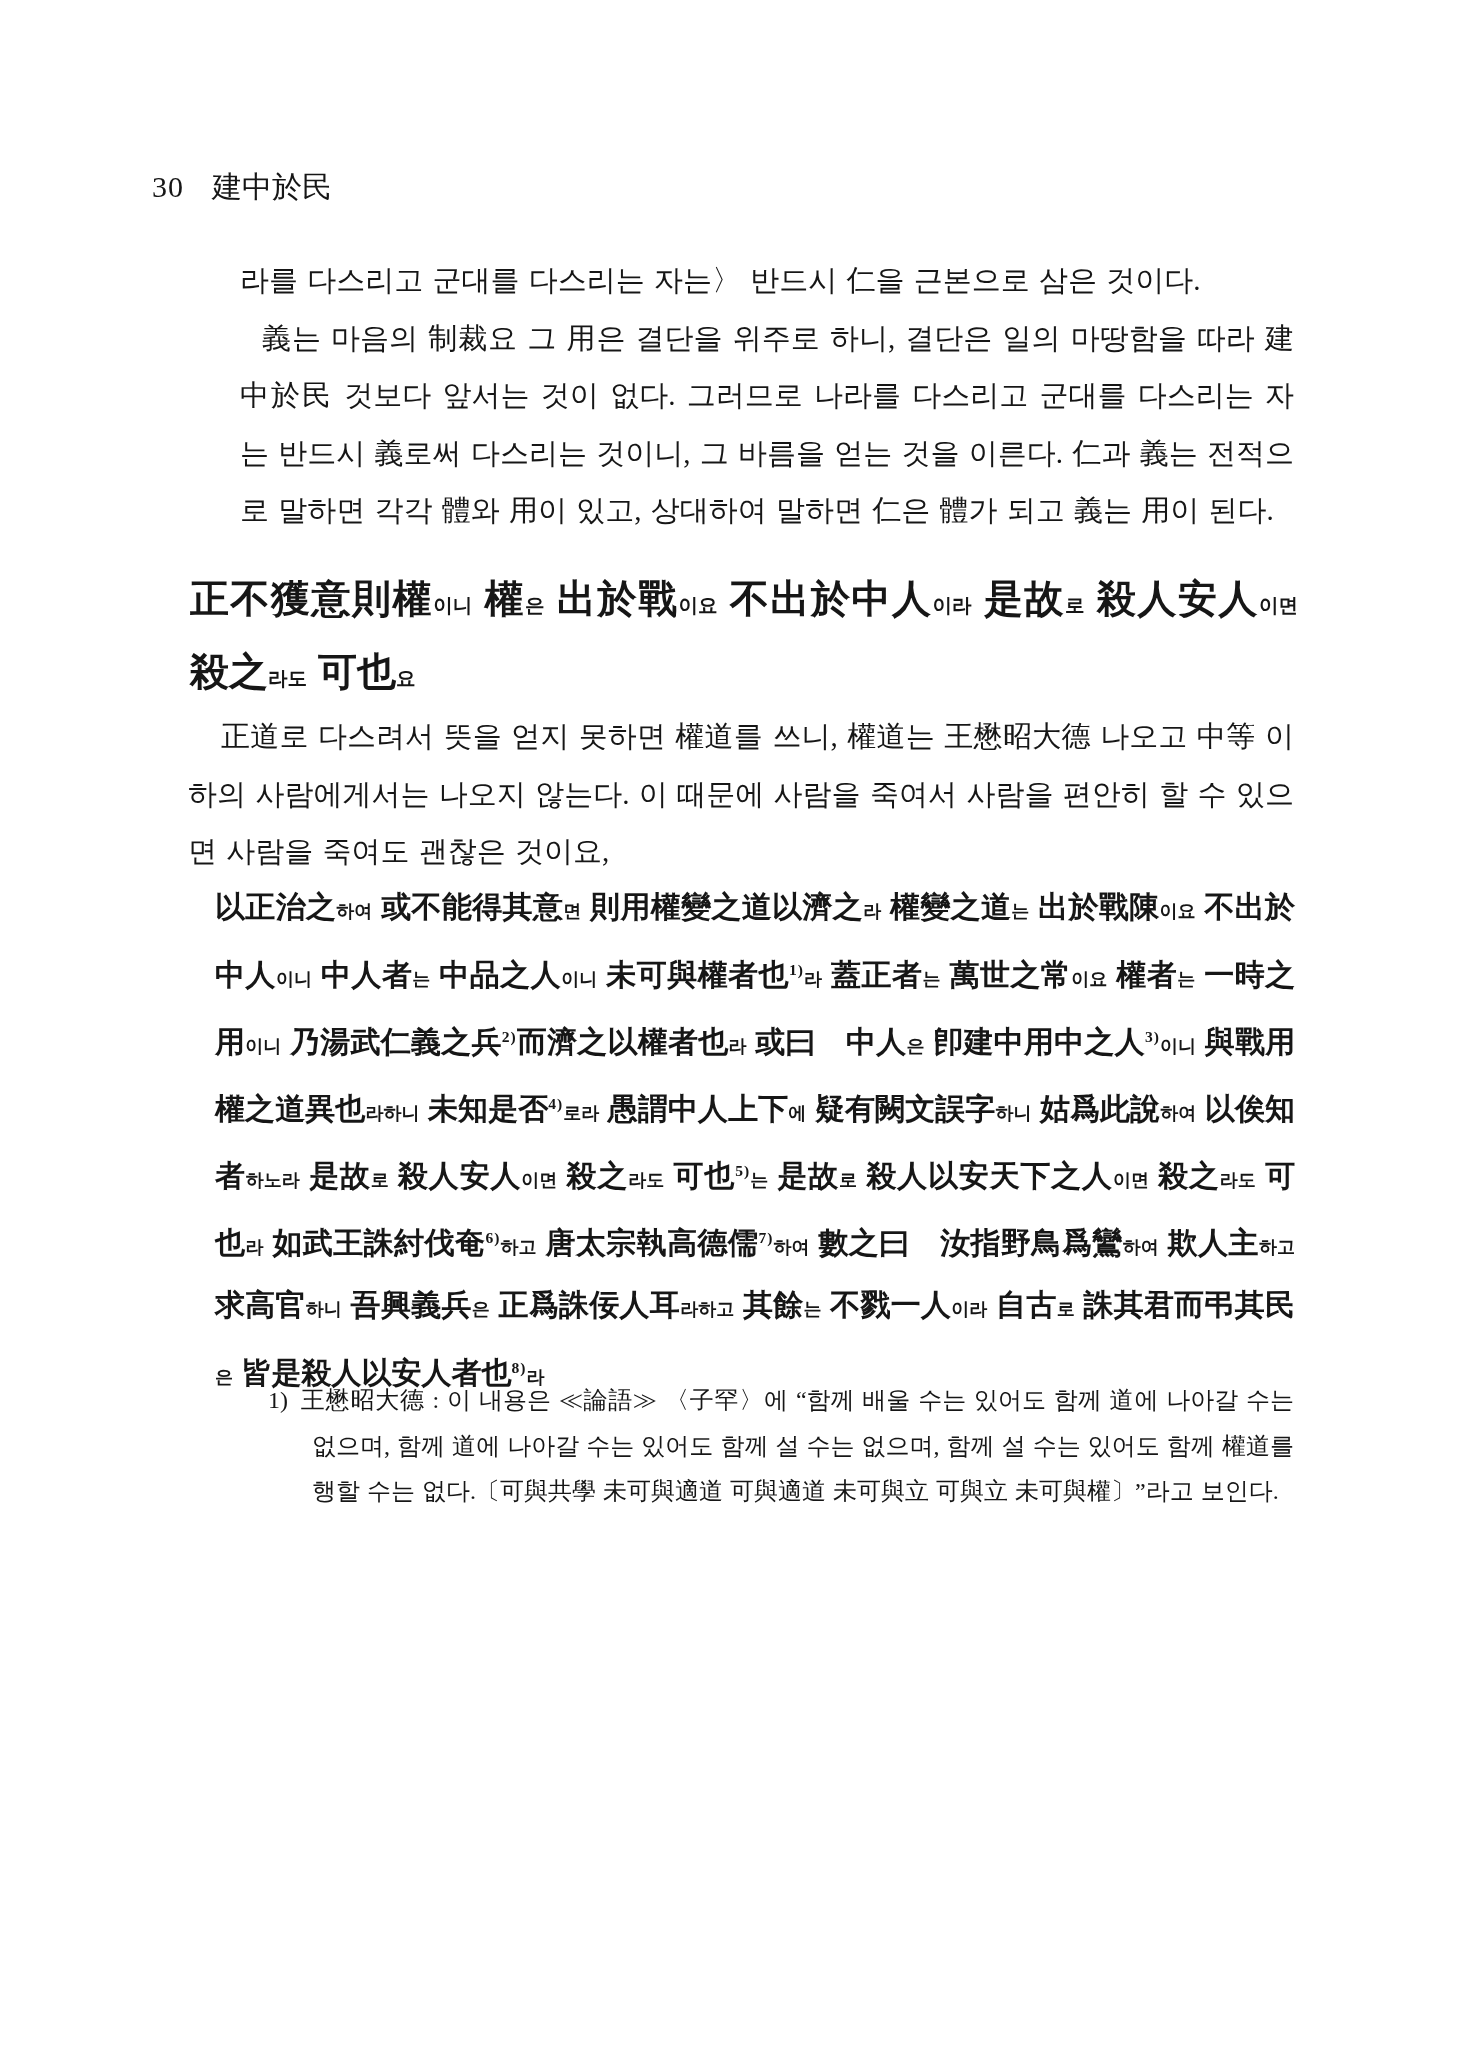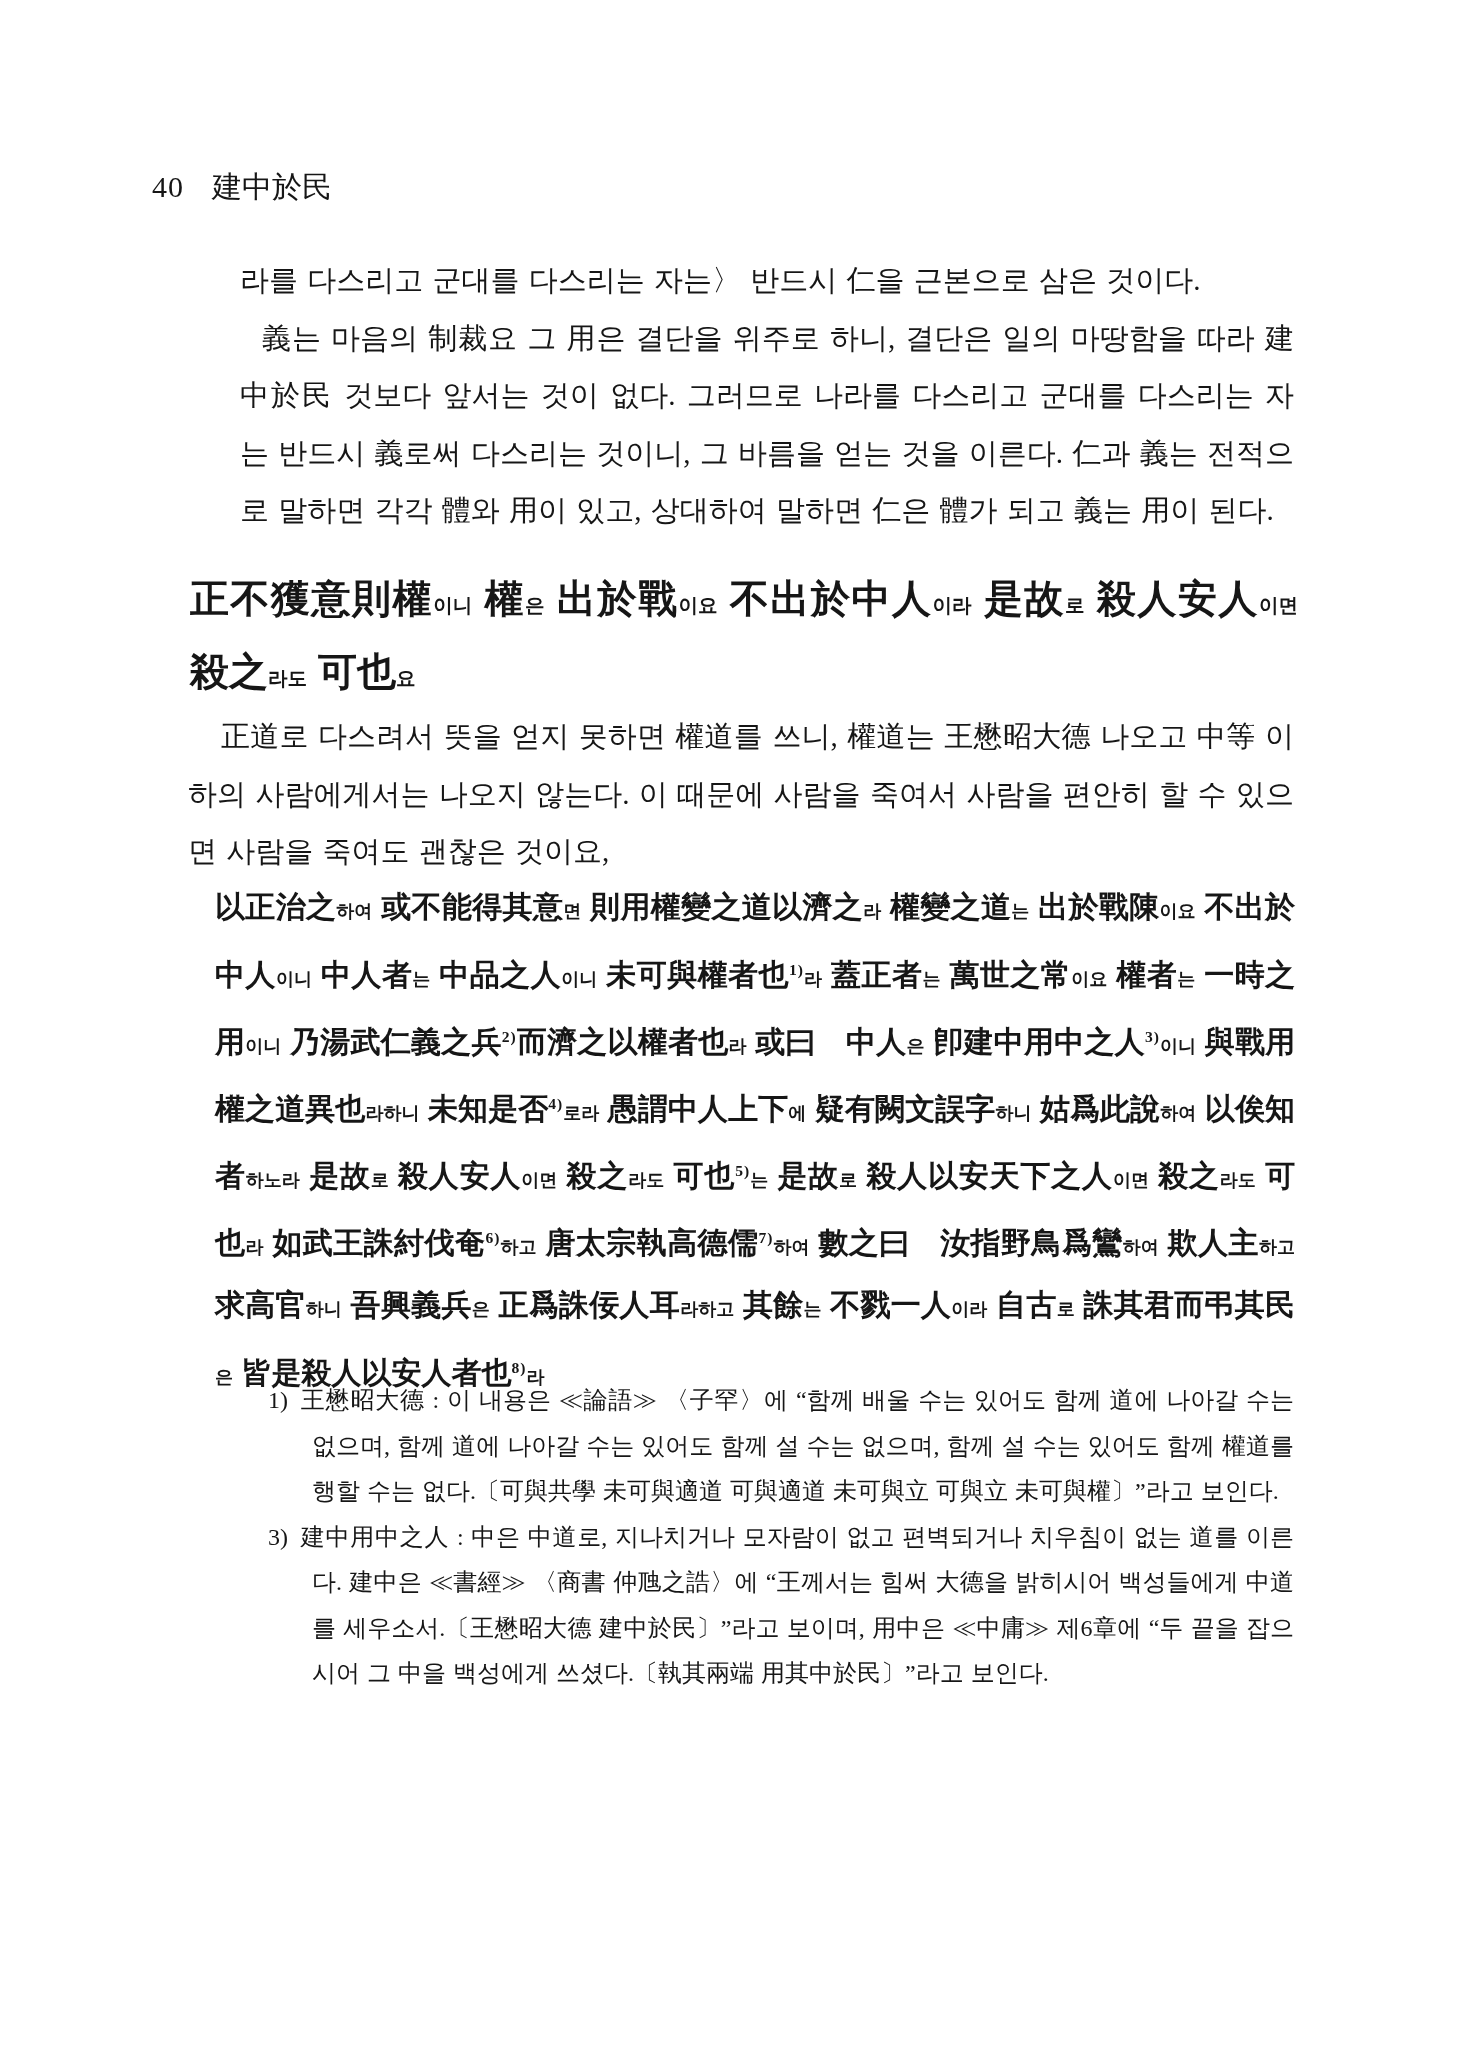--- a/index.html
+++ b/index.html
@@ -59,32 +59,31 @@
     text-align: justify; word-spacing: 1px;
   }
   .fn-num { margin-right: 12px; }
 </style>
 </head>
 <body>
 
 <div class="page">
 
   <div class="pg-header">
-    <span class="pg-num">40</span><span>建中於民</span>
+    <span class="pg-num">30</span><span>建中於民</span>
   </div>
 
   <div class="para-cont">
     <p>라를 다스리고 군대를 다스리는 자는〉 반드시 仁을 근본으로 삼은 것이다.</p>
     <p class="indent">義는 마음의 制裁요 그 用은 결단을 위주로 하니, 결단은 일의 마땅함을 따라 建中於民 것보다 앞서는 것이 없다. 그러므로 나라를 다스리고 군대를 다스리는 자는 반드시 義로써 다스리는 것이니, 그 바름을 얻는 것을 이른다. 仁과 義는 전적으로 말하면 각각 體와 用이 있고, 상대하여 말하면 仁은 體가 되고 義는 用이 된다.</p>
   </div>
 
   <h2 class="heading"><span class="hanja">正不獲意則權</span><span class="toh">이니 </span><span class="hanja">權</span><span class="toh">은 </span><span class="hanja">出於戰</span><span class="toh">이요 </span><span class="hanja">不出於中人</span><span class="toh">이라 </span><span class="hanja">是故</span><span class="toh">로 </span><span class="hanja">殺人安人</span><span class="toh">이면 </span><span class="hanja">殺之</span><span class="toh">라도 </span><span class="hanja">可也</span><span class="toh">요</span></h2>
 
   <p class="trans">正道로 다스려서 뜻을 얻지 못하면 權道를 쓰니, 權道는 王懋昭大德 나오고 中等 이하의 사람에게서는 나오지 않는다. 이 때문에 사람을 죽여서 사람을 편안히 할 수 있으면 사람을 죽여도 괜찮은 것이요,</p>
 
   <p class="commentary"><span class="hanja">以正治之</span><span class="toh">하여 </span><span class="hanja">或不能得其意</span><span class="toh">면 </span><span class="hanja">則用權變之道以濟之</span><span class="toh">라 </span><span class="hanja">權變之道</span><span class="toh">는 </span><span class="hanja">出於戰陳</span><span class="toh">이요 </span><span class="hanja">不出於中人</span><span class="toh">이니 </span><span class="hanja">中人者</span><span class="toh">는 </span><span class="hanja">中品之人</span><span class="toh">이니 </span><span class="hanja">未可與權者也</span><span class="sup">1)</span><span class="toh">라 </span><span class="hanja">蓋正者</span><span class="toh">는 </span><span class="hanja">萬世之常</span><span class="toh">이요 </span><span class="hanja">權者</span><span class="toh">는 </span><span class="hanja">一時之用</span><span class="toh">이니 </span><span class="hanja">乃湯武仁義之兵</span><span class="sup">2)</span><span class="hanja">而濟之以權者也</span><span class="toh">라 </span><span class="hanja">或曰</span><span class="gap"> </span><span class="hanja">中人</span><span class="toh">은 </span><span class="hanja">卽建中用中之人</span><span class="sup">3)</span><span class="toh">이니 </span><span class="hanja">與戰用權之道異也</span><span class="toh">라하니 </span><span class="hanja">未知是否</span><span class="sup">4)</span><span class="toh">로라 </span><span class="hanja">愚謂中人上下</span><span class="toh">에 </span><span class="hanja">疑有闕文誤字</span><span class="toh">하니 </span><span class="hanja">姑爲此說</span><span class="toh">하여 </span><span class="hanja">以俟知者</span><span class="toh">하노라 </span><span class="hanja">是故</span><span class="toh">로 </span><span class="hanja">殺人安人</span><span class="toh">이면 </span><span class="hanja">殺之</span><span class="toh">라도 </span><span class="hanja">可也</span><span class="sup">5)</span><span class="toh">는 </span><span class="hanja">是故</span><span class="toh">로 </span><span class="hanja">殺人以安天下之人</span><span class="toh">이면 </span><span class="hanja">殺之</span><span class="toh">라도 </span><span class="hanja">可也</span><span class="toh">라 </span><span class="hanja">如武王誅紂伐奄</span><span class="sup">6)</span><span class="toh">하고 </span><span class="hanja">唐太宗執高德儒</span><span class="sup">7)</span><span class="toh">하여 </span><span class="hanja">數之曰</span><span class="gap"> </span><span class="hanja">汝指野鳥爲鸞</span><span class="toh">하여 </span><span class="hanja">欺人主</span><span class="toh">하고 </span><span class="hanja">求高官</span><span class="toh">하니 </span><span class="hanja">吾興義兵</span><span class="toh">은 </span><span class="hanja">正爲誅佞人耳</span><span class="toh">라하고 </span><span class="hanja">其餘</span><span class="toh">는 </span><span class="hanja">不戮一人</span><span class="toh">이라 </span><span class="hanja">自古</span><span class="toh">로 </span><span class="hanja">誅其君而弔其民</span><span class="toh">은 </span><span class="hanja">皆是殺人以安人者也</span><span class="sup">8)</span><span class="toh">라</span></p>
 
   <div class="footnotes">
     <div class="fn"><span class="fn-num">1)</span><span class="fn-text">王懋昭大德 : 이 내용은 ≪論語≫ 〈子罕〉에 “함께 배울 수는 있어도 함께 道에 나아갈 수는 없으며, 함께 道에 나아갈 수는 있어도 함께 설 수는 없으며, 함께 설 수는 있어도 함께 權道를 행할 수는 없다.〔可與共學 未可與適道 可與適道 未可與立 可與立 未可與權〕”라고 보인다.</span></div>
-    <div class="fn"><span class="fn-num">3)</span><span class="fn-text">建中用中之人 : 中은 中道로, 지나치거나 모자람이 없고 편벽되거나 치우침이 없는 道를 이른다. 建中은 ≪書經≫ 〈商書 仲虺之誥〉에 “王께서는 힘써 大德을 밝히시어 백성들에게 中道를 세우소서.〔王懋昭大德 建中於民〕”라고 보이며, 用中은 ≪中庸≫ 제6章에 “두 끝을 잡으시어 그 中을 백성에게 쓰셨다.〔執其兩端 用其中於民〕”라고 보인다.</span></div>
   </div>
 
 </div>
 
 </body></html>

